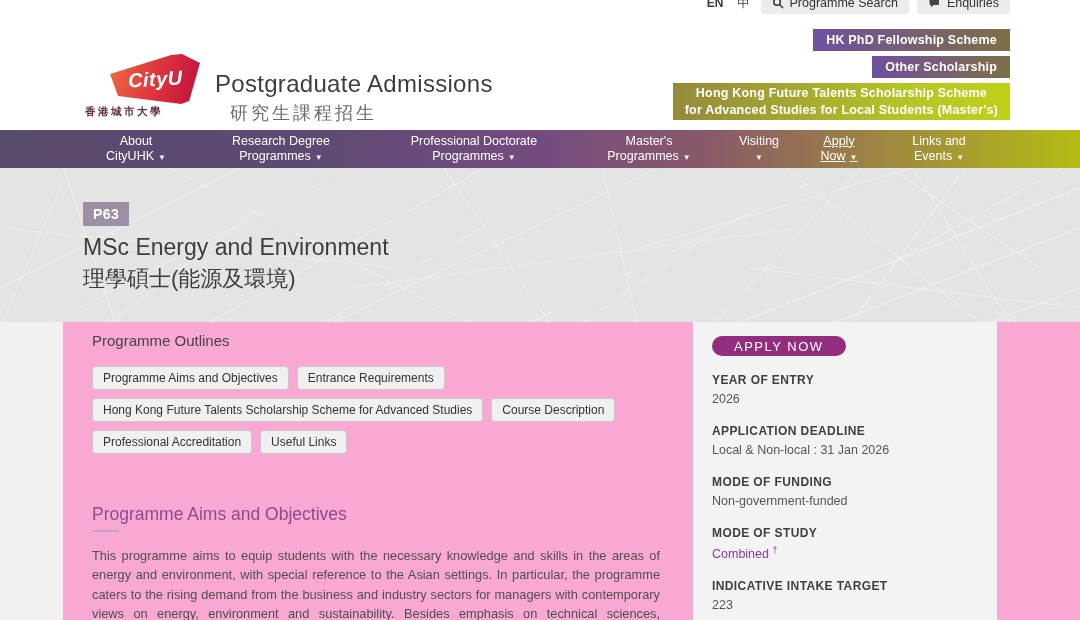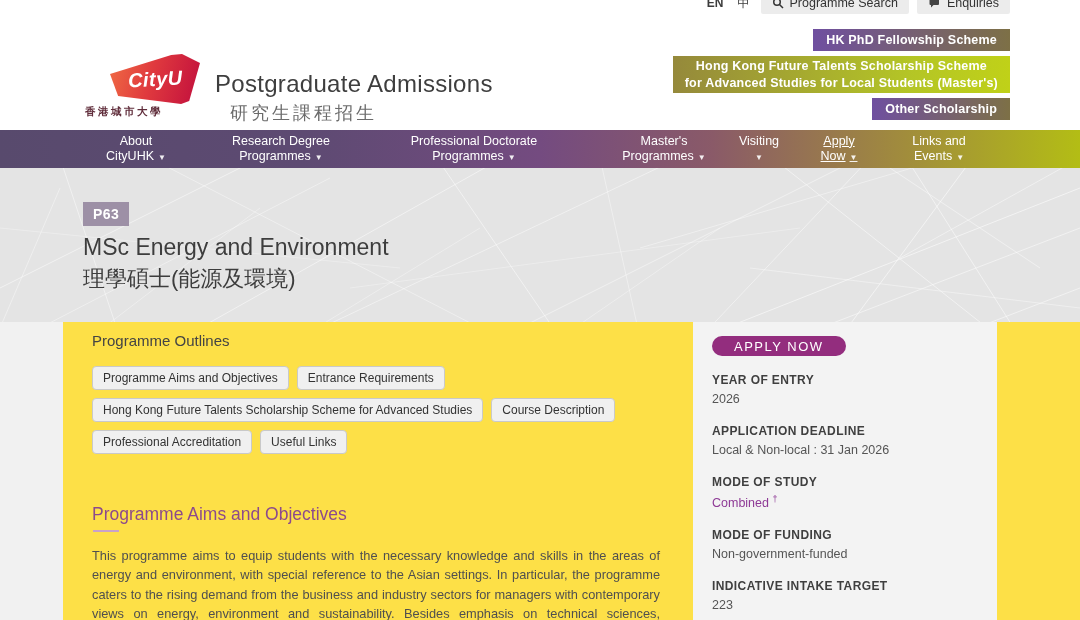--- a/index.html
+++ b/index.html
@@ -41,21 +41,21 @@
   .caret { font-size:8px; margin-left:4px; opacity:.9; }
 
   
   .hero { position:absolute; left:0; top:168px; width:1080px; height:154px; background:#e4e4e4; overflow:hidden; }
   .hero svg { position:absolute; left:0; top:0; }
   .prog-badge { position:absolute; left:83px; top:34px; background:#9d90a6; color:#fff; font-size:14px; font-weight:600; padding:4px 10px; letter-spacing:.5px; }
   .hero-title { position:absolute; left:83px; top:66px; font-size:23px; color:#3d3d3d; font-weight:500; }
   .hero-title-cn { position:absolute; left:83px; top:96px; font-size:22px; color:#3d3d3d; font-weight:500; }
 
   
-  .content { position:absolute; left:0; top:322px; width:1080px; height:298px; background:#fde047; }
+  .content { position:absolute; left:0; top:322px; width:1080px; height:298px; background:#f9a8d4; }
   .left-gutter { position:absolute; left:0; top:0; width:63px; height:298px; background:#f1f1f1; }
 
   .outlines-heading { position:absolute; left:92px; top:10px; font-size:15px; color:#444; }
   .outline-btns { position:absolute; left:92px; top:44px; width:592px; display:flex; flex-wrap:wrap; gap:8px 8px; }
   .outline-btn { background:#f0f0f0; border:1px solid #c9c9c9; border-radius:4px; padding:4px 10px; font-size:12px; color:#333; cursor:pointer; white-space:nowrap; font-family:inherit; }
 
   .section-heading { position:absolute; left:92px; top:182px; font-size:17.5px; color:#8c4a8c; font-weight:500; }
   .section-rule { position:absolute; left:93px; top:208px; width:26px; height:2px; background:#c9a2c9; }
   .section-para { position:absolute; left:92px; top:224px; width:568px; font-size:12.8px; line-height:19.3px; color:#4f4f4f; text-align:justify; }
 
@@ -91,25 +91,25 @@
         <svg width="13" height="12" viewBox="0 0 24 24">
             <path d="M2 3h17a2 2 0 0 1 2 2v9a2 2 0 0 1-2 2h-9l-5 5v-5H4a2 2 0 0 1-2-2z" fill="#444"></path>
           </svg>
       </span>
       <span>Enquiries</span>
     </button>
   </div>
 
   <div class="schol-stack">
     <button class="schol-btn schol-phd">HK PhD Fellowship Scheme</button>
+    <button class="schol-btn schol-other">Other Scholarship</button>
     <button class="schol-btn schol-future">
       <span>Hong Kong Future Talents Scholarship Scheme</span><br>
       <span>for Advanced Studies for Local Students (Master's)</span>
     </button>
-    <button class="schol-btn schol-other">Other Scholarship</button>
   </div>
 
   <div class="brand">
     <div class="logo-shape">
         <span>CityU</span>
       </div>
     <div class="logo-cn">香港城市大學</div>
     <div class="logo-en">City University of Hong Kong</div>
   </div>
   <div class="site-title">Postgraduate Admissions</div>
@@ -121,21 +121,21 @@
       <span><span>CityUHK</span><span class="caret">▼</span></span>
     </div>
     <div class="nav-item" style="left:281px;">
       <span>Research Degree</span>
       <span><span>Programmes</span><span class="caret">▼</span></span>
     </div>
     <div class="nav-item" style="left:474px;">
       <span>Professional Doctorate</span>
       <span><span>Programmes</span><span class="caret">▼</span></span>
     </div>
-    <div class="nav-item" style="left:664px;">
+    <div class="nav-item" style="left:649px;">
       <span>Master's</span>
       <span><span>Programmes</span><span class="caret">▼</span></span>
     </div>
     <div class="nav-item" style="left:759px;">
       <span>Visiting</span>
       <span><span></span><span class="caret" style="margin-left:0;">▼</span></span>
     </div>
     <div class="nav-item" style="left:839px;text-decoration:underline;">
       <span>Apply</span>
       <span><span>Now</span><span class="caret">▼</span></span>
@@ -205,28 +205,28 @@
       <div class="fields">
         <div class="field">
           <div class="field-label">YEAR OF ENTRY</div>
           <div class="field-value">2026</div>
         </div>
         <div class="field">
           <div class="field-label">APPLICATION DEADLINE</div>
           <div class="field-value">Local &amp; Non-local : 31 Jan 2026</div>
         </div>
         <div class="field">
+          <div class="field-label">MODE OF FUNDING</div>
+          <div class="field-value">Non-government-funded</div>
+        </div>
+        <div class="field">
           <div class="field-label">MODE OF STUDY</div>
           <div class="field-value highlight"><span>Combined</span> <sup>†</sup></div>
         </div>
         <div class="field">
-          <div class="field-label">MODE OF FUNDING</div>
-          <div class="field-value">Non-government-funded</div>
-        </div>
-        <div class="field">
           <div class="field-label">INDICATIVE INTAKE TARGET</div>
           <div class="field-value">223</div>
         </div>
       </div>
     </div>
   </div>
 
 </div>
 
 </body></html>

